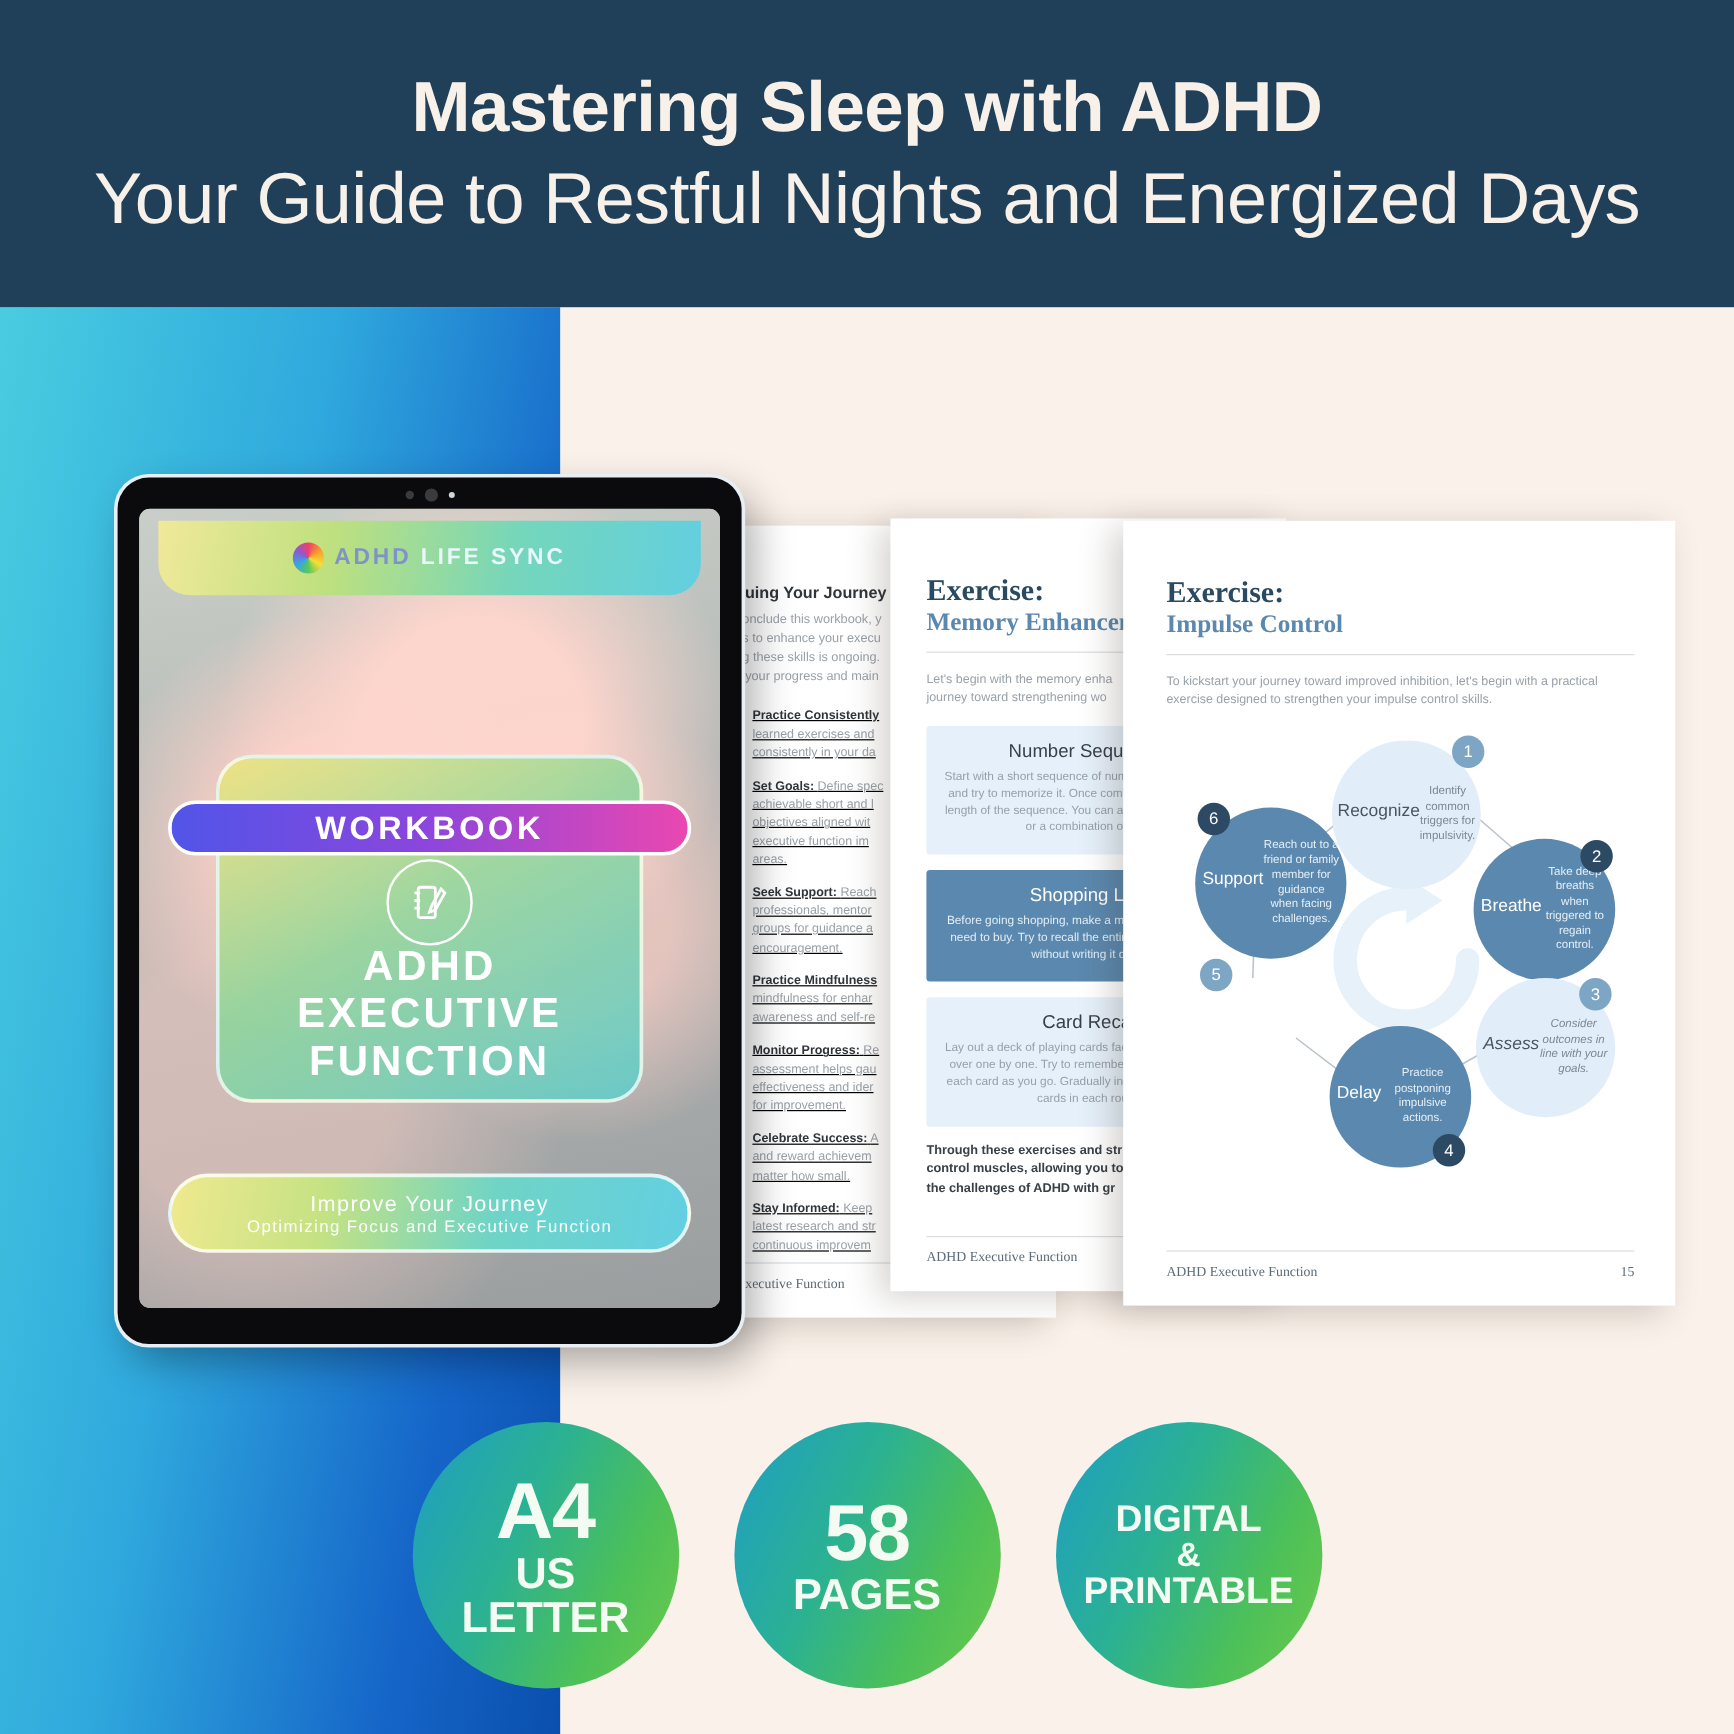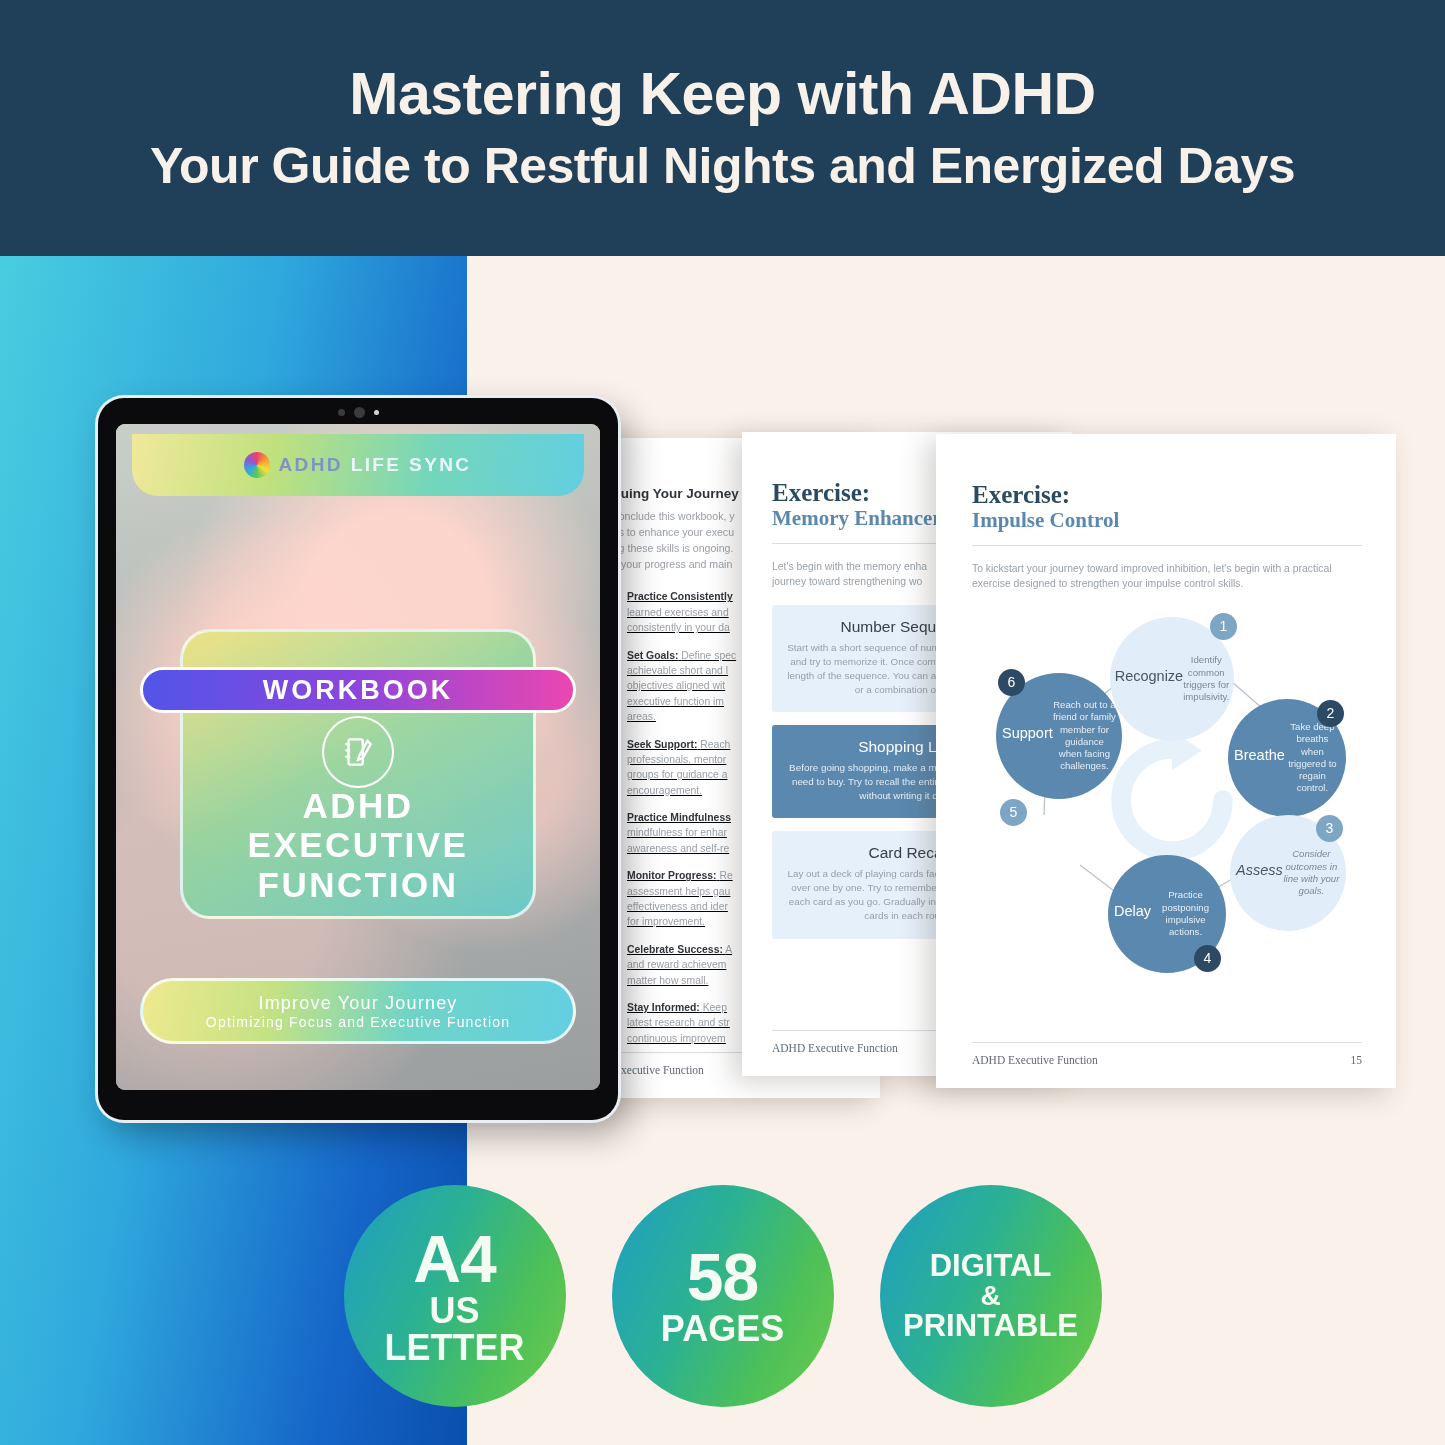--- a/index.html
+++ b/index.html
@@ -25,21 +25,21 @@
     position:absolute; left:0; top:0; width:1445px; height:256px;
     background:#203f58;
     display:flex; flex-direction:column; align-items:center; justify-content:center;
     gap:14px; z-index:40;
   }
   #header h1 {
     font-size:59px; font-weight:bold; color:#f7f1ea; letter-spacing:-.5px;
     text-align:center; line-height:1.05;
   }
   #header h2 {
-    font-size:50px; font-weight:bold; color:#f7f1ea; letter-spacing:-.5px;
+    font-size:60px; font-weight:normal; color:#f7f1ea; letter-spacing:-.5px;
     text-align:center; line-height:1.05;
   }
 
   
   .doc-page {
     position:absolute; background:#fff;
     box-shadow:-9px 6px 26px rgba(60,50,40,.22);
     overflow:hidden;
   }
   #page-back  { left:548px; top:438px; width:332px; height:660px; z-index:12; }
@@ -180,21 +180,21 @@
   .cbadge .md  { font-size:31px; font-weight:bold; }
   .cbadge .amp { font-size:28px; font-weight:bold; }
 </style>
 </head>
 <body>
 
 <div id="bg-left"></div>
 <div id="bg-right"></div>
 
 <div id="header">
-  <h1>Mastering Keep with ADHD</h1>
+  <h1>Mastering Sleep with ADHD</h1>
   <h2>Your Guide to Restful Nights and Energized Days</h2>
 </div>
 
 <div class="doc-page" id="page-back">
   <div class="pg-inner">
     <div class="bp-title">Continuing Your Journey t</div>
     <div class="bp-intro">
       <div>As you conclude this workbook, y</div>
       <div>strategies to enhance your execu</div>
       <div>mastering these skills is ongoing.</div>
@@ -328,20 +328,25 @@
       <p>Start with a short sequence of numbers (e.g., 2-4-1-7-6) and try to memorize it. Once comfortable, increase the length of the sequence. You can also try this with letters or a combination of both.</p>
     </div>
     <div class="card dark">
       <h4>Shopping Lists</h4>
       <p>Before going shopping, make a mental list of items you need to buy. Try to recall the entire list while shopping without writing it down.</p>
     </div>
     <div class="card light">
       <h4>Card Recall</h4>
       <p>Lay out a deck of playing cards face down and flip them over one by one. Try to remember the rank and suit of each card as you go. Gradually increase the number of cards in each round.</p>
     </div>
+    <div class="ex-close">
+      <div>Through these exercises and str</div>
+      <div>control muscles, allowing you to</div>
+      <div>the challenges of ADHD with gr</div>
+    </div>
   </div>
   <div class="pg-footer">
     <span>ADHD Executive Function</span>
   </div>
 </div>
 
 <div class="doc-page" id="page-front">
   <div class="pg-inner" style="padding:48px 34px 0 36px;">
     <div class="ex-h1">Exercise:</div>
     <div class="ex-h2">Impulse Control</div>

